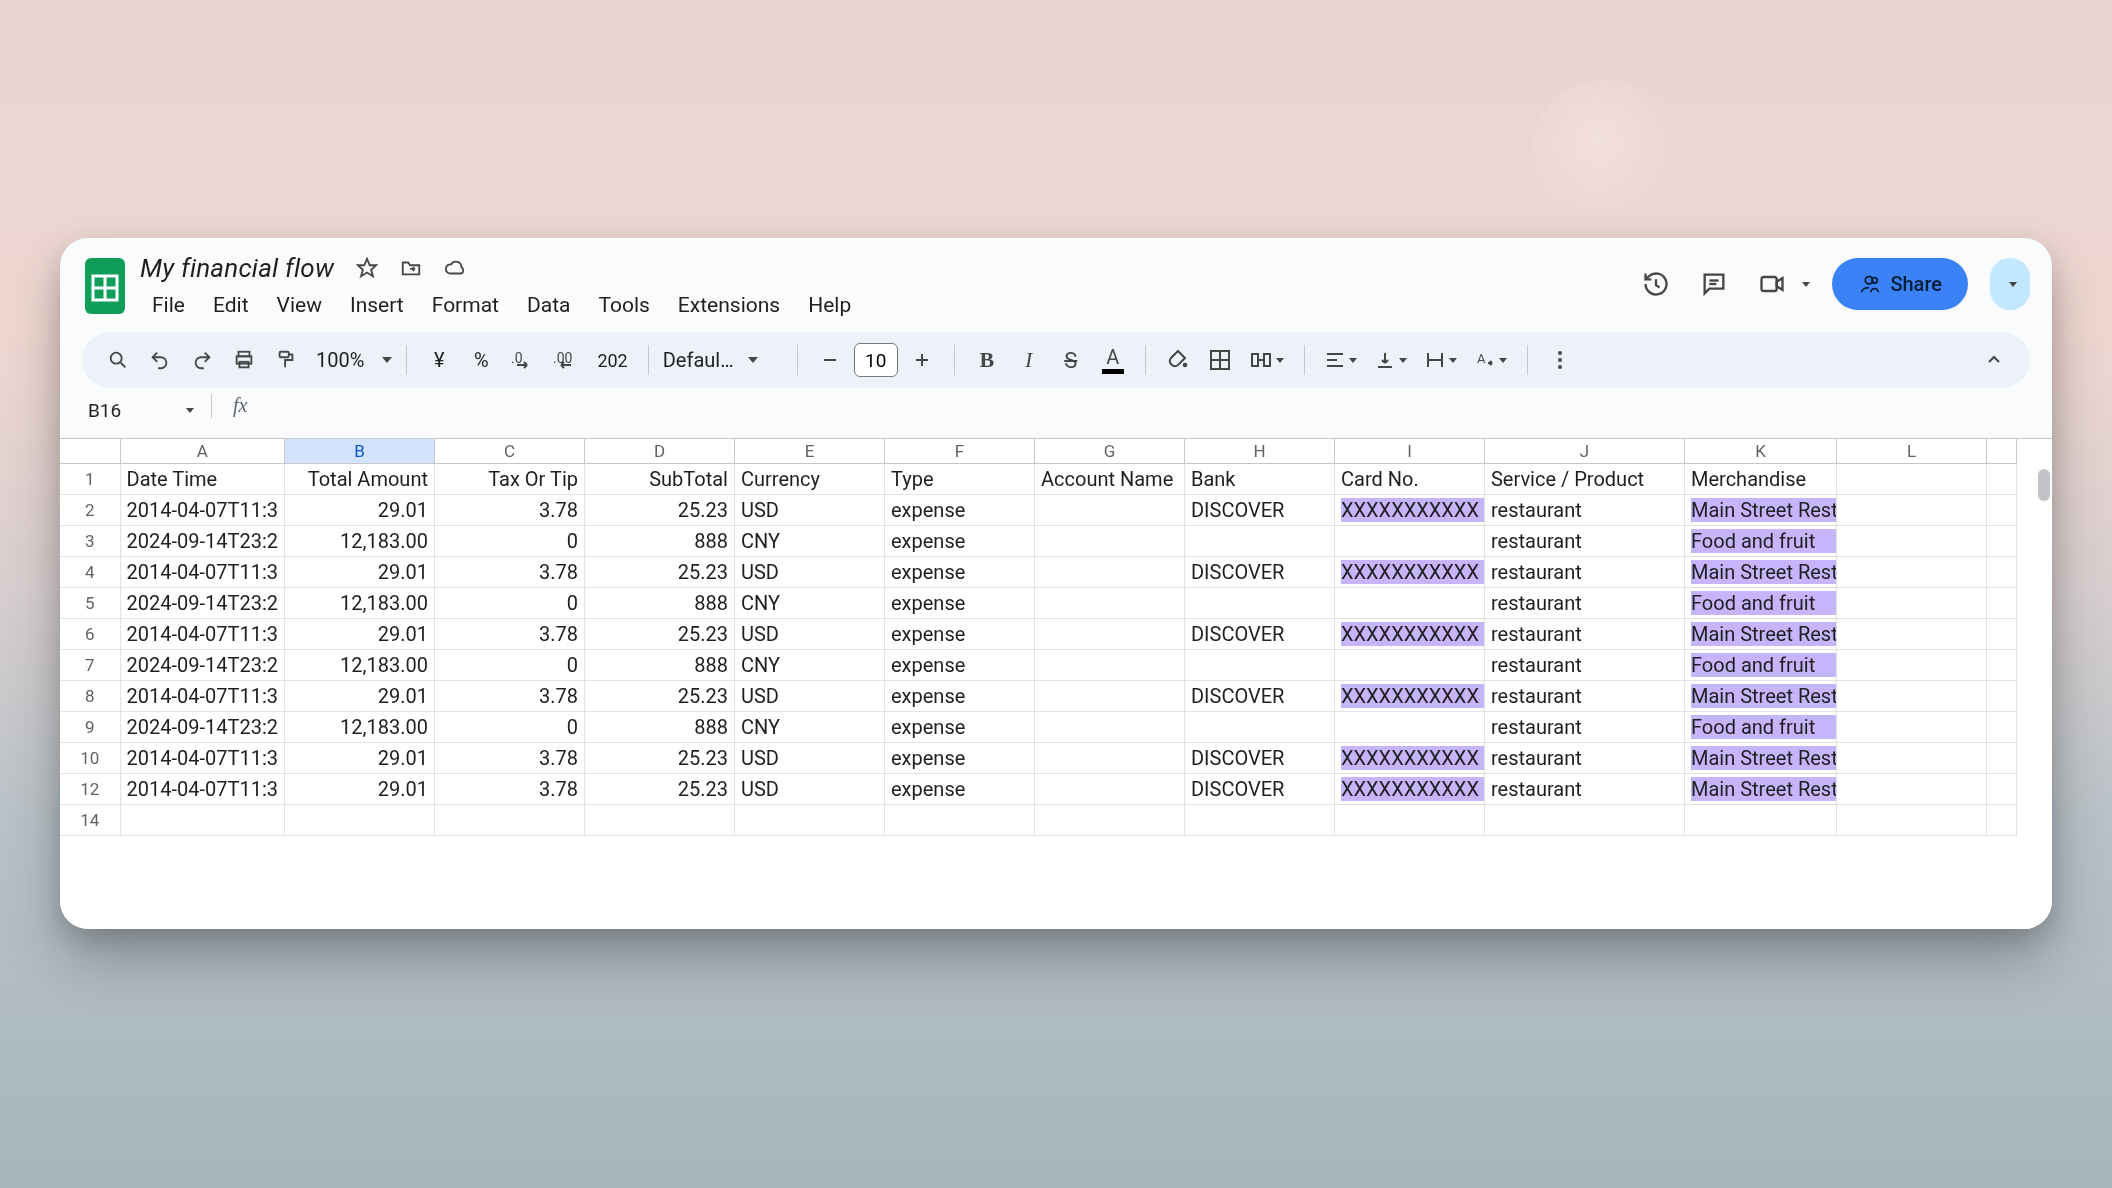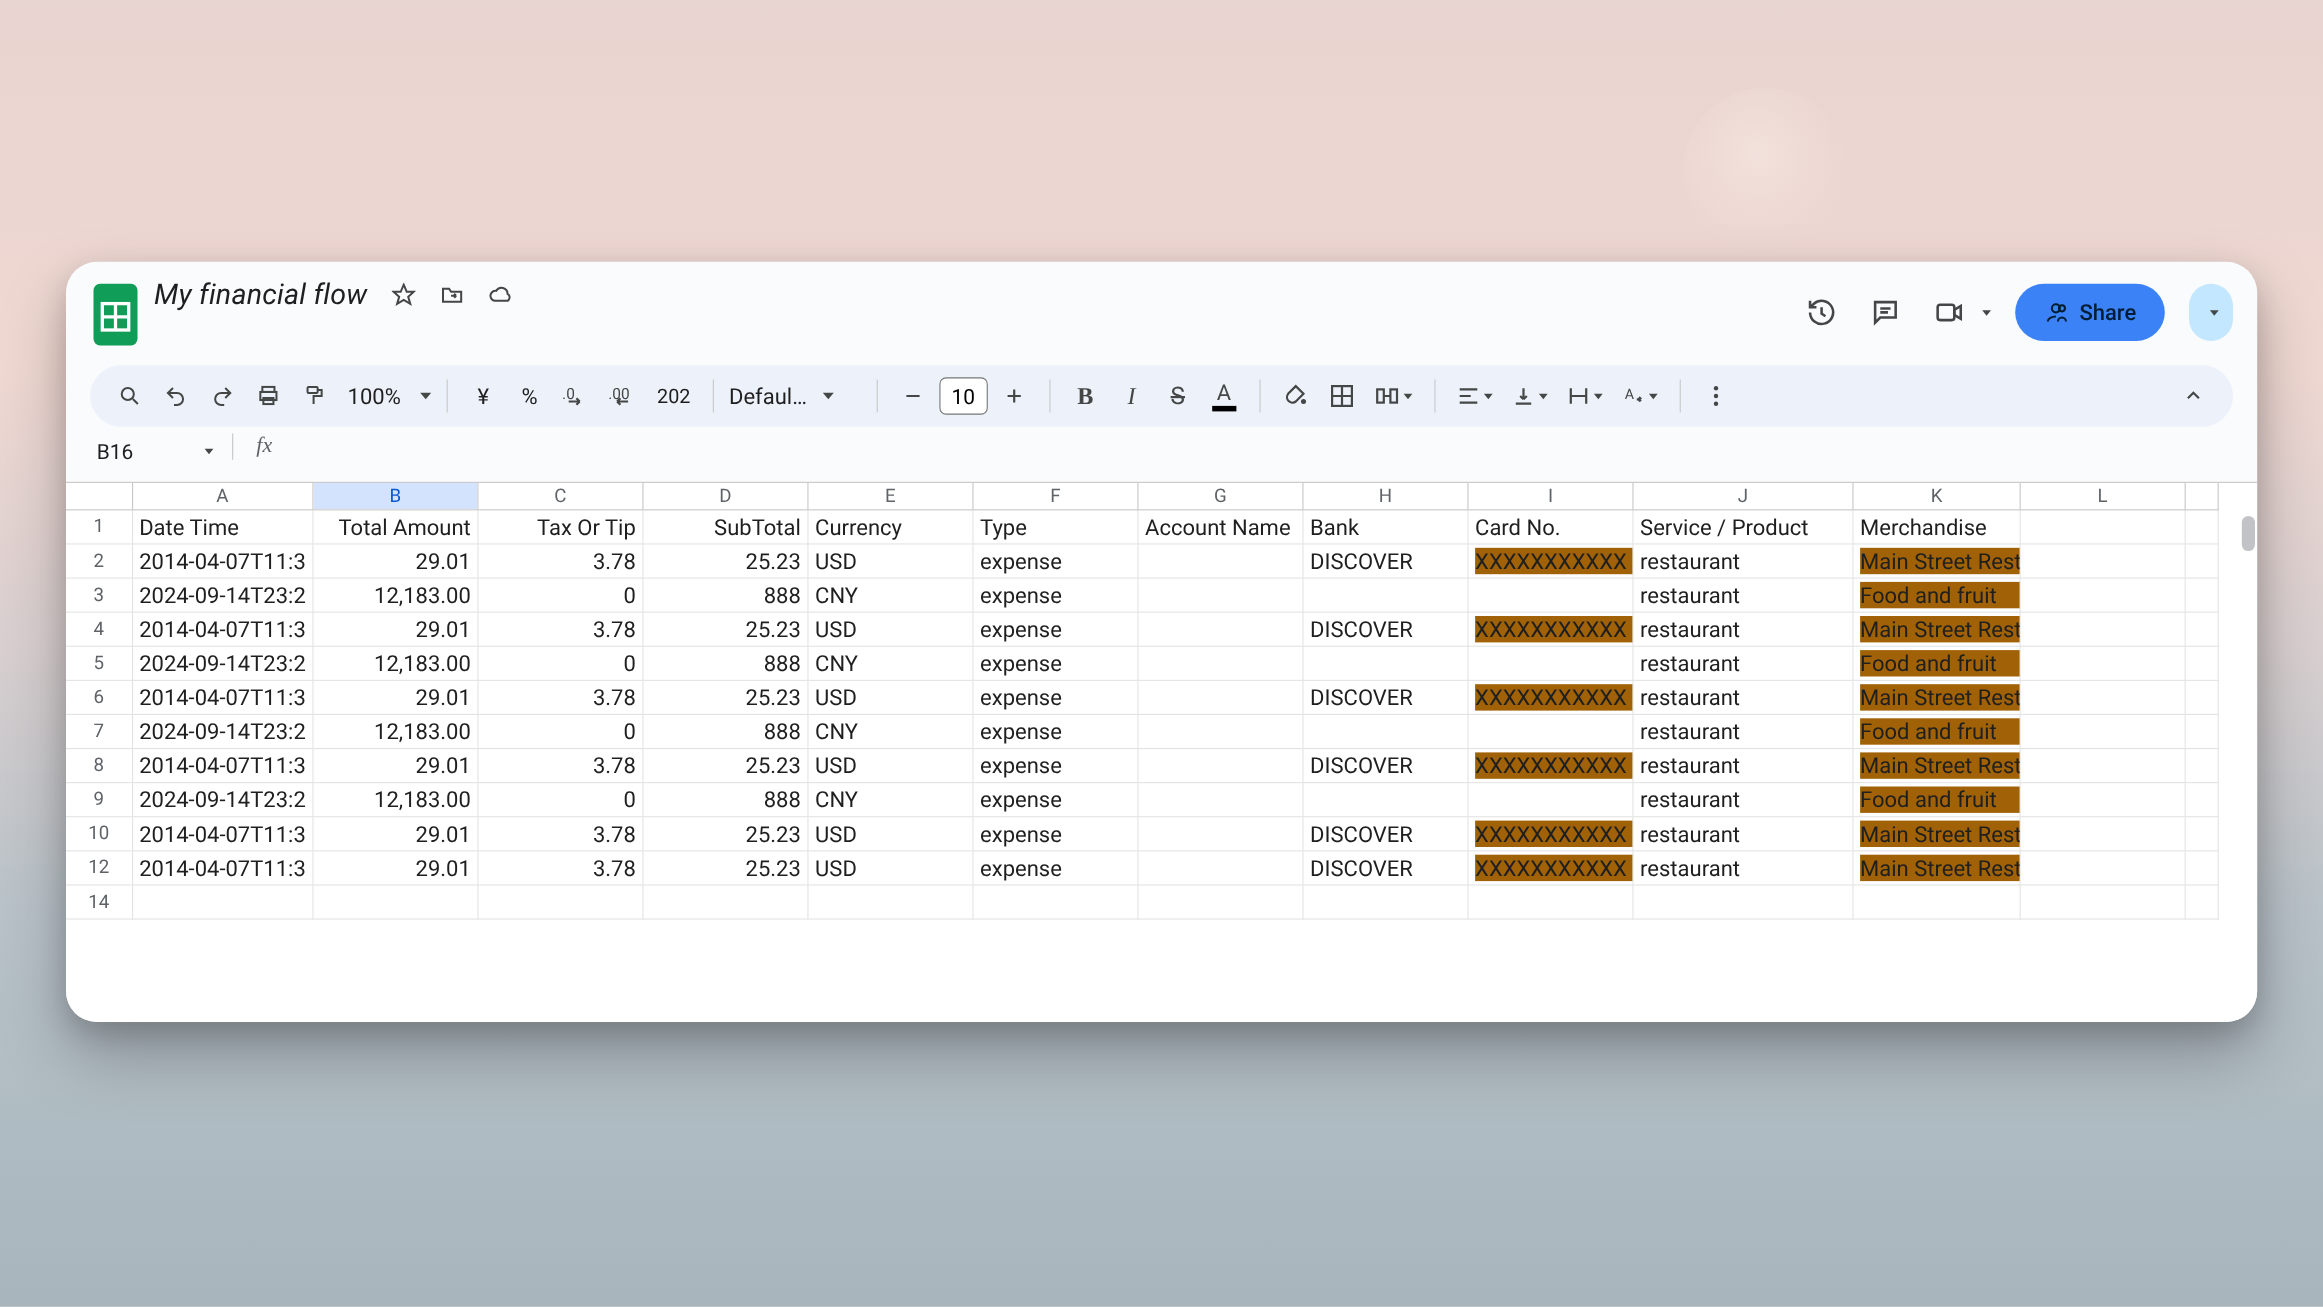--- a/index.html
+++ b/index.html
@@ -157,21 +157,21 @@
 .cF { width: 150px; }
 .cG { width: 150px; }
 .cH { width: 150px; }
 .cI { width: 150px; }
 .cJ { width: 200px; }
 .cK { width: 152px; }
 .cL { width: 150px; }
 .cM { width: 30px; }
 
 td.ov { position: relative; overflow: visible; }
-td.ov > span { position: absolute; left: 6px; top: 50%; transform: translateY(-50%); white-space: nowrap; background: #a16207; padding-right: 22px; }
+td.ov > span { position: absolute; left: 6px; top: 50%; transform: translateY(-50%); white-space: nowrap; background: #c4b5fd; padding-right: 22px; }
 
 .vscroll-thumb {
   position: absolute; right: 2px; top: 30px; width: 12px; height: 32px;
   background: #c1c3c7; border-radius: 8px;
 }
 
 .caret { width: 0; height: 0; border-left: 5px solid transparent; border-right: 5px solid transparent; border-top: 6px solid #444746; display: inline-block; margin-left: 6px; }
 .caret-sm { border-left: 4px solid transparent; border-right: 4px solid transparent; border-top: 5px solid #444746; }
 </style>
 </head>
@@ -205,20 +205,31 @@
                 <path d="M11 13h5m0 0-2-2m2 2-2 2"></path>
               </svg>
             </span>
           <span>
               <svg width="24" height="22" viewBox="0 0 24 24" fill="none" stroke="#444746" stroke-width="2">
                 <path d="M7 18a5 5 0 1 1 .8-9.94A6 6 0 0 1 19 11a4 4 0 0 1 0 7H7z"></path>
               </svg>
             </span>
         </div>
       </div>
+      <div class="menus" id="menus">
+          <span class="menu-item">File</span>
+          <span class="menu-item">Edit</span>
+          <span class="menu-item">View</span>
+          <span class="menu-item">Insert</span>
+          <span class="menu-item">Format</span>
+          <span class="menu-item">Data</span>
+          <span class="menu-item">Tools</span>
+          <span class="menu-item">Extensions</span>
+          <span class="menu-item">Help</span>
+        </div>
     </div>
     <div class="hdr-right">
       <span class="hdr-icon">
           <svg width="28" height="28" viewBox="0 0 24 24" fill="none" stroke="#444746" stroke-width="2">
             <path d="M3 12a9 9 0 1 0 3-6.7L3 8"></path>
             <path d="M3 3v5h5"></path>
             <path d="M12 8v5l3 2"></path>
           </svg>
         </span>
       <span class="hdr-icon">

